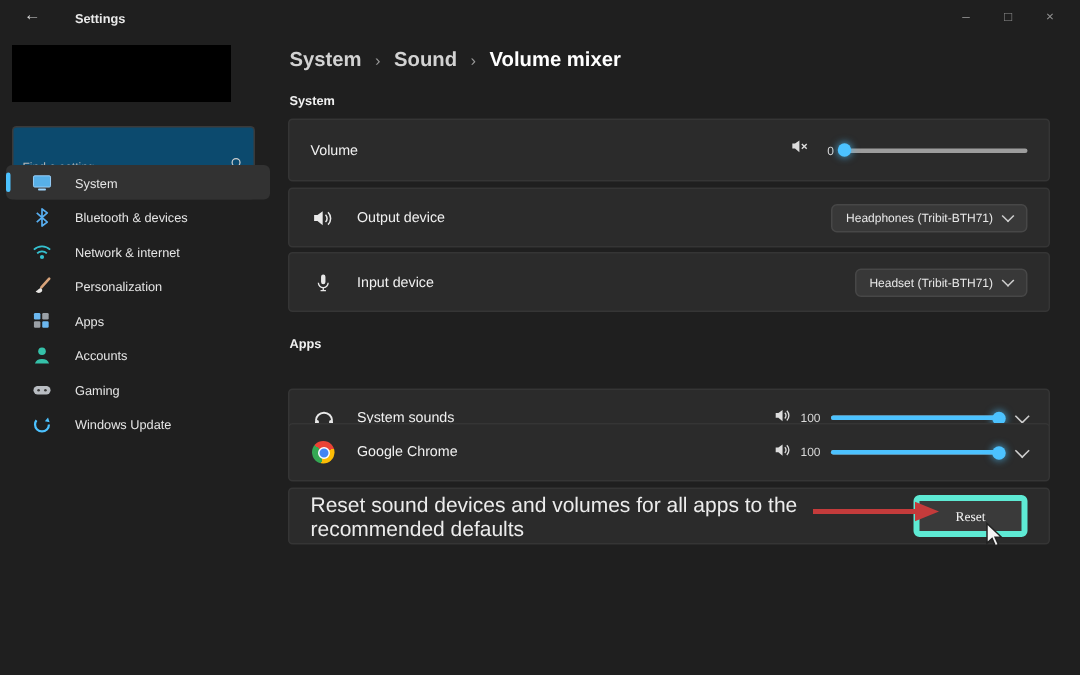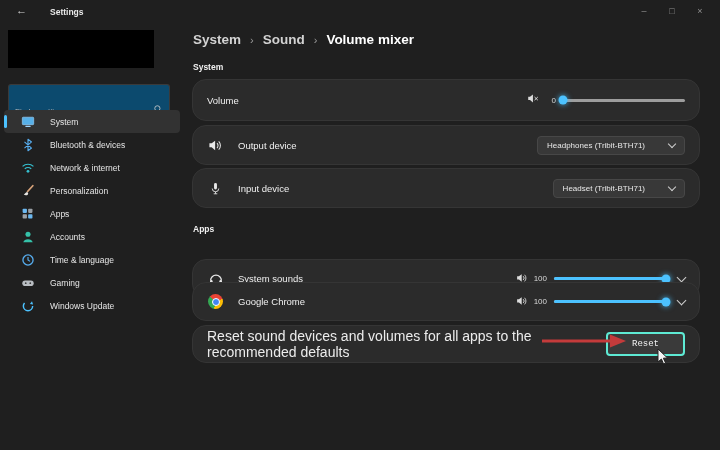--- a/index.html
+++ b/index.html
@@ -26,47 +26,47 @@
   .nav-item.selected::before{content:'';position:absolute;left:0;top:5px;bottom:5px;width:3px;
             border-radius:2px;background:#4cc2ff;}
   .nav-ico{width:15px;height:15px;display:flex;align-items:center;justify-content:center;}
   
   .breadcrumb{position:absolute;left:193px;top:32px;font-size:13.5px;display:flex;gap:9px;align-items:baseline;}
   .crumb{color:#d2d2d2;font-weight:600;}
   .crumb-sep{color:#9a9a9a;font-size:11px;}
   .crumb-current{color:#ffffff;font-weight:bold;}
   .section-label{position:absolute;left:193px;font-size:8.5px;font-weight:bold;color:#f0f0f0;}
   .card{position:absolute;left:192px;width:508px;background:#2b2b2b;border:1px solid #353535;
-        border-radius:14px;box-sizing:border-box;display:flex;align-items:center;padding:0 14px;}
+        border-radius:3px;box-sizing:border-box;display:flex;align-items:center;padding:0 14px;}
   .row-label{font-size:9.5px;color:#f0f0f0;}
   .row-ico{width:17px;display:flex;justify-content:center;margin-right:14px;}
   .spacer{flex:1;}
   .small-val{font-size:8px;color:#d9d9d9;margin:0 7px 0 6px;min-width:10px;text-align:right;}
   
   .slider{position:relative;height:3px;background:#9d9d9d;border-radius:2px;}
   .slider .fill{position:absolute;left:0;top:0;bottom:0;width:var(--pct,0%);background:#4cc2ff;border-radius:2px;}
   .slider .thumb{position:absolute;left:var(--pct,0%);top:50%;transform:translate(-50%,-50%);
         width:9px;height:9px;border-radius:50%;background:#4cc2ff;
         box-shadow:0 0 5px 1px rgba(76,194,255,.55);}
   
-  .dropdown{display:flex;align-items:center;gap:24px;background:#383838;border:1px solid #474747;
+  .dropdown{display:flex;align-items:center;gap:7px;background:#383838;border:1px solid #474747;
         border-radius:4px;padding:4px 9px;font-size:8px;color:#e8e8e8;}
   .chev{width:5px;height:5px;border-right:1.2px solid #cfcfcf;border-bottom:1.2px solid #cfcfcf;
         transform:rotate(45deg);margin-top:-3px;}
   .expander{margin-left:12px;display:flex;align-items:center;}
   .expander .chev{width:6px;height:6px;}
   
   .chrome-logo{width:15px;height:15px;border-radius:50%;position:relative;
         background:conic-gradient(from -50deg,#ea4335 0 120deg,#fbbc05 0 240deg,#34a853 0 360deg);}
   .chrome-logo::after{content:'';position:absolute;inset:3.5px;border-radius:50%;
         background:#4285f4;border:1.5px solid #fff;box-sizing:border-box;}
   
   .reset-desc{font-size:14px;color:#ececec;}
-  .reset-btn{background:#3a3a3a;border:2px solid #5eead4;border-radius:4px;color:#f2f2f2;
-        font-size:9px;padding:5px 24px;font-family:Liberation Mono, monospace;}
+  .reset-btn{background:#3a3a3a;border:4px solid #5eead4;border-radius:4px;color:#f2f2f2;
+        font-size:9px;padding:5px 24px;font-family:Liberation Serif, serif;}
   .annotation{position:absolute;pointer-events:none;}
 </style>
 </head>
 <body>
 
 <div id="app">
 
   <div class="titlebar">
     <span class="back-btn">←</span>
     <span class="app-title">Settings</span>
@@ -143,29 +143,20 @@
           <svg width="14" height="14" viewBox="0 0 16 16">
               <circle cx="8" cy="4.8" r="2.9" fill="#35c1a9"></circle>
               <path d="M2.6 14a5.6 4.6 0 0 1 10.8 0z" fill="#35c1a9"></path>
             </svg>
         </span>
         <span>Accounts</span>
       </div>
       <div class="nav-item">
         <span class="nav-ico">
           <svg width="14" height="14" viewBox="0 0 16 16">
-              <circle cx="8" cy="8" r="5.8" fill="none" stroke="#57aef0" stroke-width="1.5"></circle>
-              <path d="M8 4.6V8l2.4 1.6" stroke="#57aef0" stroke-width="1.3" fill="none"></path>
-            </svg>
-        </span>
-        <span>Time &amp; language</span>
-      </div>
-      <div class="nav-item">
-        <span class="nav-ico">
-          <svg width="14" height="14" viewBox="0 0 16 16">
               <rect x="1.5" y="5" width="13" height="6.4" rx="3.2" fill="#b9bdc2"></rect>
               <circle cx="5.4" cy="8.2" r="1" fill="#3a3a3a"></circle>
               <circle cx="10.6" cy="8.2" r="1" fill="#3a3a3a"></circle>
             </svg>
         </span>
         <span>Gaming</span>
       </div>
       <div class="nav-item">
         <span class="nav-ico">
           <svg width="14" height="14" viewBox="0 0 16 16">

